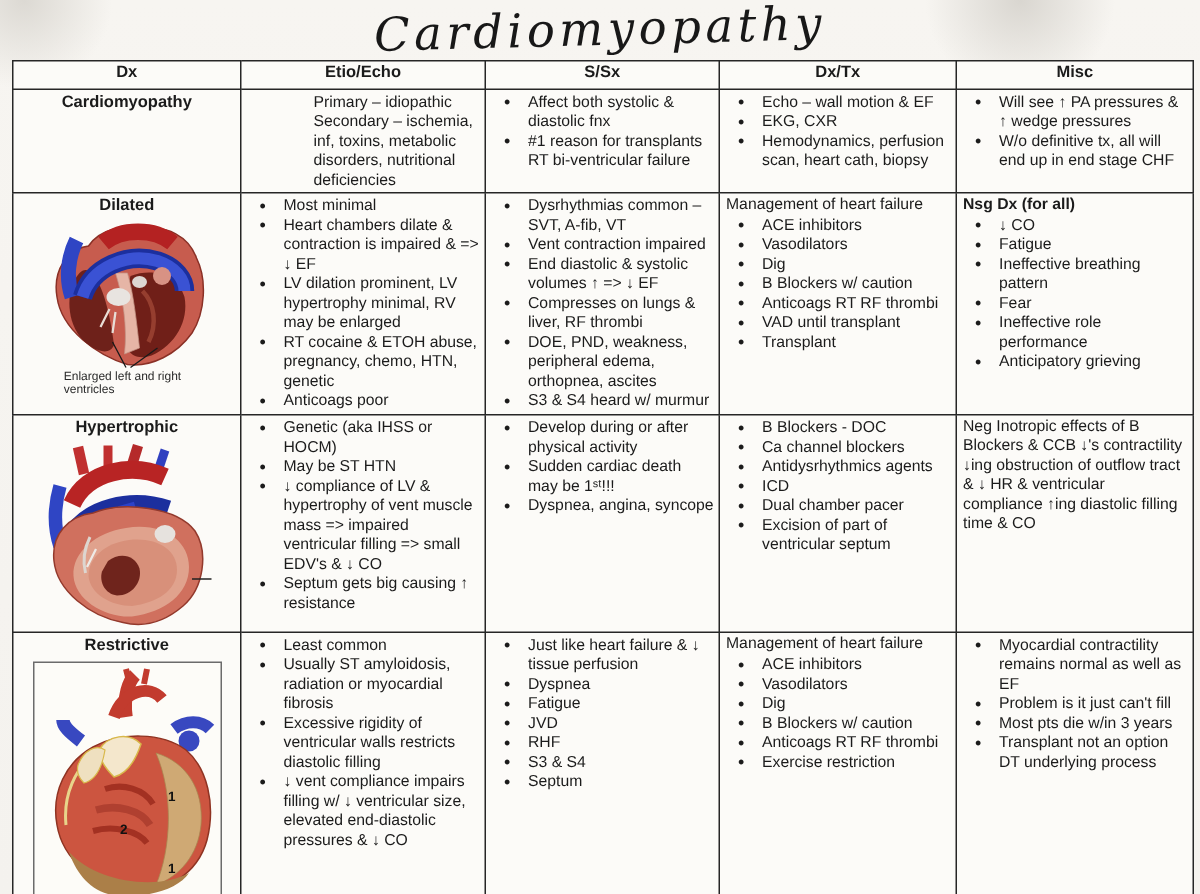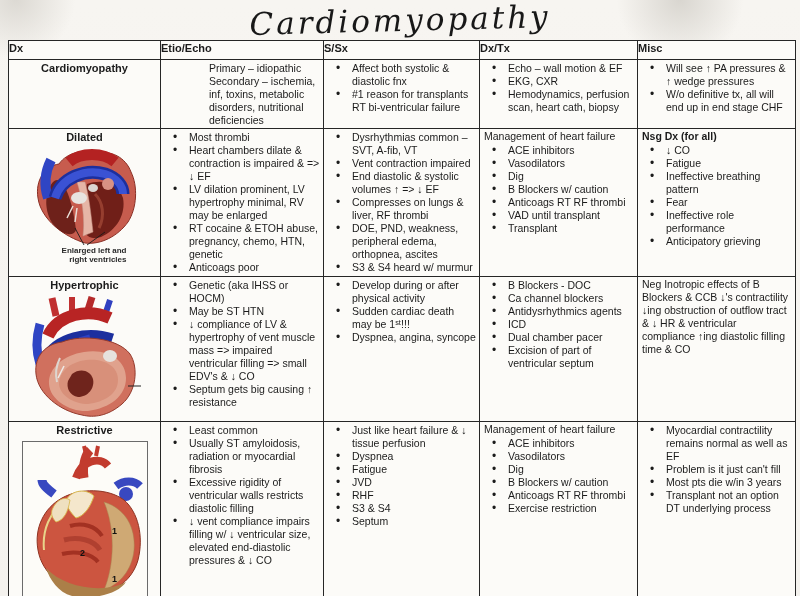--- a/index.html
+++ b/index.html
@@ -30,37 +30,37 @@
     border-collapse:collapse;
     background:#fcfbf8;
   }
   table.grid th,table.grid td{
     border:1.4px solid #262626;
     vertical-align:top;
     padding:1px 3px 1px 3px;
     font-size:10.5px;line-height:1.24;
   }
   table.grid th{
-    font-size:11px;font-weight:bold;text-align:left;
+    font-size:11px;font-weight:bold;text-align:center;
     padding:1px 0 2px 0;height:15px;
   }
   tr.r0{height:58px;} tr.r1{height:148px;} tr.r2{height:145px;} tr.r3{height:223px;}
   .dxcell{text-align:center;padding:0 1px;}
   .dxlabel{font-weight:bold;font-size:11px;padding-top:1px;}
   ul.bullets,ul.paras{margin:1px 0 0 0;padding:0;list-style:none;}
   ul.bullets li{position:relative;padding-left:25px;margin:0;}
   ul.bullets li::before{content:"\2022";position:absolute;left:9px;top:-1px;font-size:12px;}
   ul.paras li{padding-left:1px;margin-left:44px;}
   .cellhead{padding-left:1px;}
   .cellhead.bold{font-weight:bold;}
   .cellhead:empty{display:none;}
   .para{padding-left:1px;}
   .caption{
-    font-size:8px;font-weight:bold;color:#2a2a2a;
-    text-align:right;line-height:1.15;margin-top:-1px;
+    font-size:8px;font-weight:normal;color:#2a2a2a;
+    text-align:left;line-height:1.15;margin-top:-1px;
   }
   .heart{display:block;margin:1px auto 0 auto;}
   .imgframe{
     width:122px;margin:3px auto 0 auto;
     border:1px solid #6b6b6b;background:#fdfcf8;padding:1px;
   }
 </style>
 </head>
 <body>
 
@@ -133,21 +133,21 @@
             <ellipse cx="50" cy="52" rx="8" ry="6" fill="#e8e4e0"></ellipse>
             <ellipse cx="64" cy="42" rx="5" ry="4" fill="#dcd6d2"></ellipse>
             <circle cx="79" cy="38" r="6" fill="#d89284"></circle>
             <path d="M44,60 L38,72 M48,62 L46,76" stroke="#e8ddd6" stroke-width="1.5"></path>
             <path d="M46,82 L55,99 M76,86 L58,99" stroke="#1a1a1a" stroke-width="0.9" fill="none"></path>
           </svg>
           <div class="caption" style="width:84px;margin-left:auto;margin-right:auto;">Enlarged left and right ventricles</div>
         </td>
         <td>
           <ul class="bullets">
-              <li>Most thrombi</li>
+              <li>Most minimal</li>
               <li>Heart chambers dilate &amp; contraction is impaired &amp; =&gt; ↓ EF</li>
               <li>LV dilation prominent, LV hypertrophy minimal, RV may be enlarged</li>
               <li>RT cocaine &amp; ETOH abuse, pregnancy, chemo, HTN, genetic</li>
               <li>Anticoags poor</li>
             </ul>
         </td>
         <td>
           <ul class="bullets">
               <li>Dysrhythmias common – SVT, A-fib, VT</li>
               <li>Vent contraction impaired</li>

